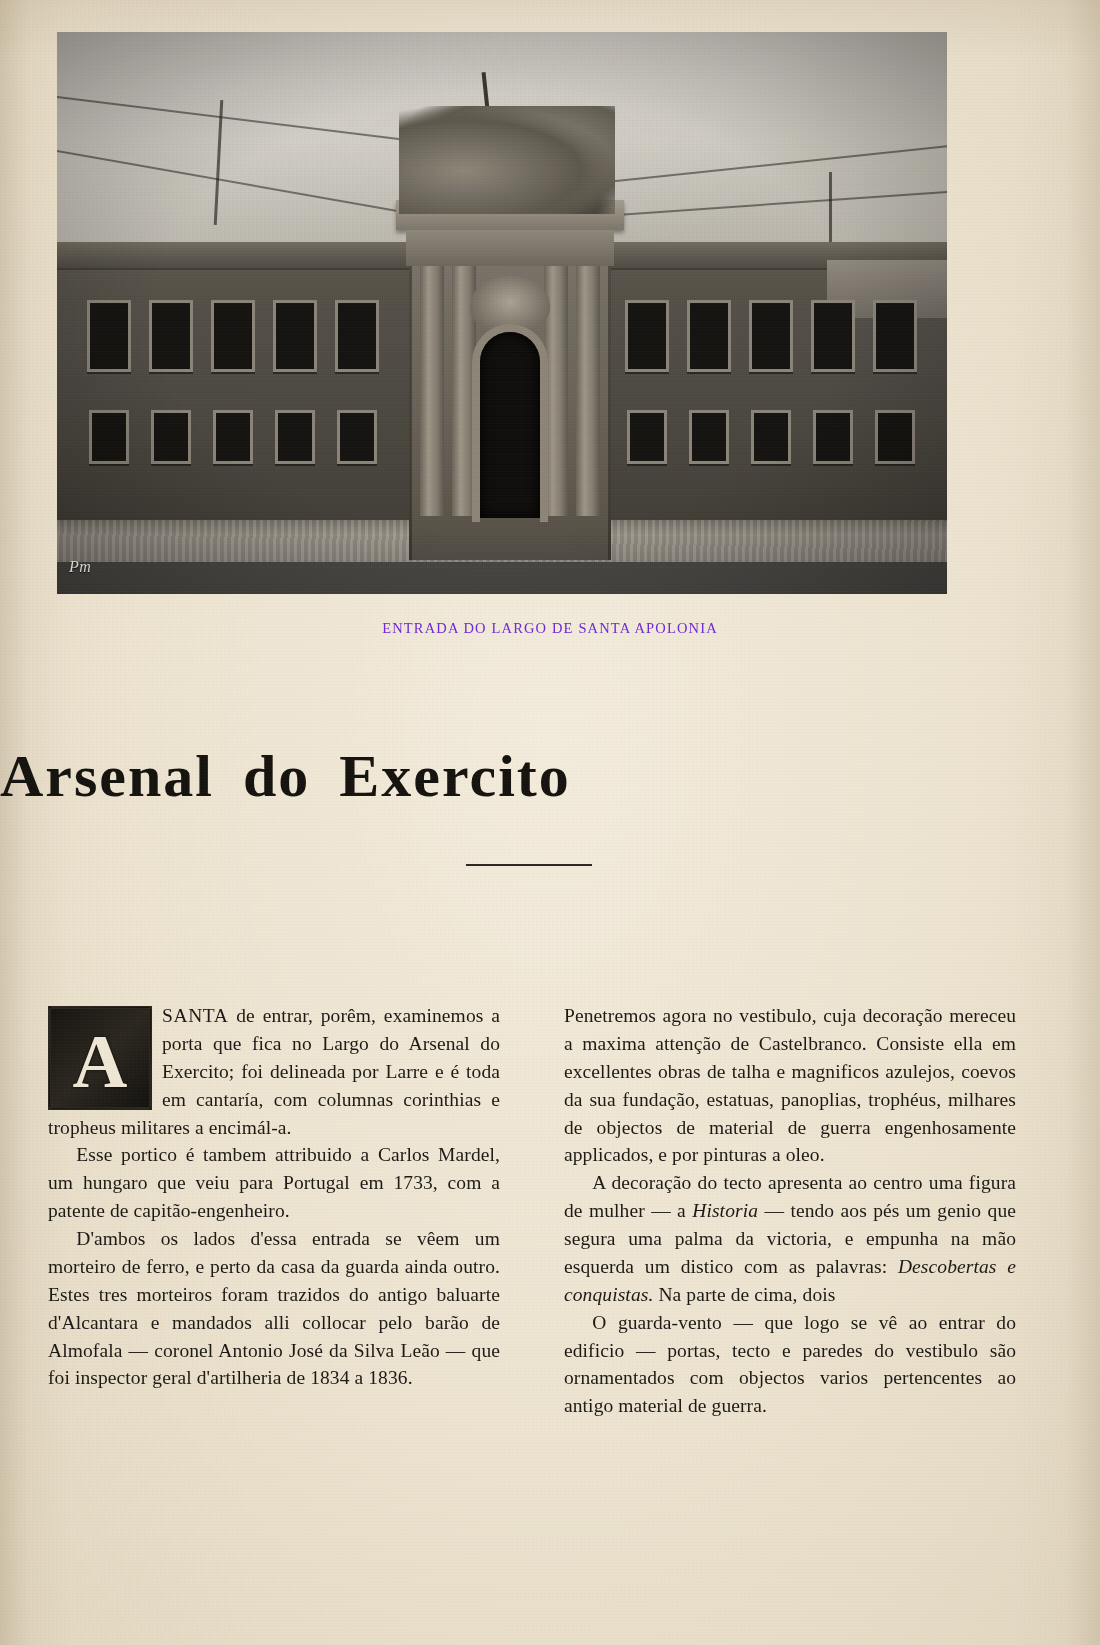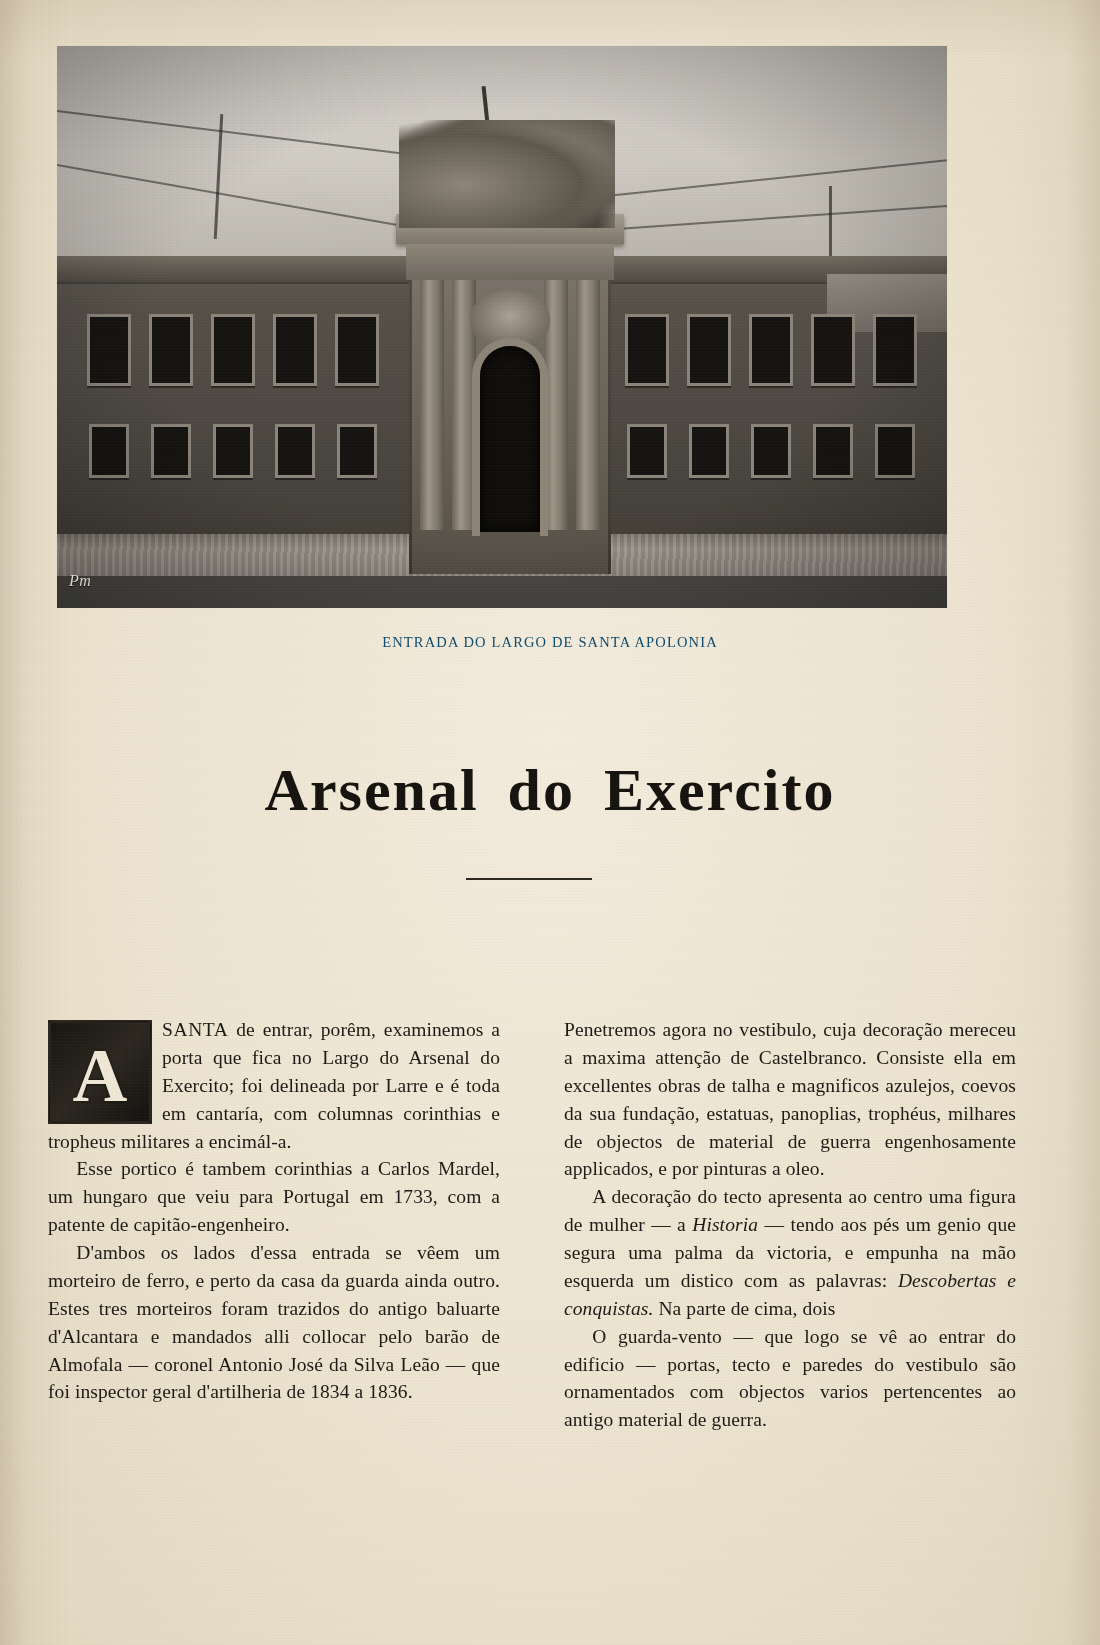--- a/index.html
+++ b/index.html
@@ -29,21 +29,21 @@
     position: absolute;
     inset: 0;
     pointer-events: none;
     opacity: .30;
     background-image:
       repeating-linear-gradient(0deg, rgba(150,130,100,.10) 0px, rgba(150,130,100,.10) 1px, rgba(0,0,0,0) 1px, rgba(0,0,0,0) 3px),
       repeating-linear-gradient(90deg, rgba(160,140,110,.07) 0px, rgba(160,140,110,.07) 1px, rgba(0,0,0,0) 1px, rgba(0,0,0,0) 4px);
   }
   .content {
     position: absolute;
-    left: 0; top: 14px;
+    left: 0; top: 0;
     width: 1100px;
     height: 1203px;
   }
 
   
   .figure {
     position: absolute;
     left: 57px;
     top: 32px;
     width: 890px;
@@ -230,28 +230,27 @@
   }
   .caption {
     position: absolute;
     left: 0;
     top: 620px;
     width: 100%;
     text-align: center;
     font-family: "Liberation Serif", serif;
     font-size: 14.5px;
     letter-spacing: 1.15px;
-    color: #0c4a6e;
+    color: #6d28d9;
   }
 
   
   .title {
     position: absolute;
     left: 0; top: 742px; width: 100%;
-    text-align: center;
     font-family: "Liberation Serif", serif;
     font-weight: bold;
     font-size: 60px;
     letter-spacing: 2px;
     color: #15130f;
     word-spacing: 12px;
   }
   .rule {
     position: absolute;
     left: 466px;
@@ -388,21 +387,21 @@
 
   <div class="caption">ENTRADA DO LARGO DE SANTA APOLONIA</div>
 
   <div class="title">Arsenal do Exercito</div>
   <div class="rule"></div>
 
   <div class="cols">
 
     <div class="col col-left">
       <p class="first"><span class="dropcap">A</span><span class="smallcaps">SANTA</span><span> de entrar, porêm, examinemos a porta que fica no Largo do Arsenal do Exercito; foi delineada por Larre e é toda em cantaría, com columnas corinthias e tropheus militares a encimál-a.</span></p>
-      <p>Esse portico é tambem corinthias a Carlos Mardel, um hungaro que veiu para Portugal em 1733, com a patente de capitão-engenheiro.</p>
+      <p>Esse portico é tambem attribuido a Carlos Mardel, um hungaro que veiu para Portugal em 1733, com a patente de capitão-engenheiro.</p>
       <p>D'ambos os lados d'essa entrada se vêem um morteiro de ferro, e perto da casa da guarda ainda outro. Estes tres morteiros foram trazidos do antigo baluarte d'Alcantara e mandados alli collocar pelo barão de Almofala — coronel Antonio José da Silva Leão — que foi inspector geral d'artilheria de 1834 a 1836.</p>
     </div>
 
     <div class="col col-right">
       <p class="first">Penetremos agora no vestibulo, cuja decoração mereceu a maxima attenção de Castelbranco. Consiste ella em excellentes obras de talha e magnificos azulejos, coevos da sua fundação, estatuas, panoplias, trophéus, milhares de objectos de material de guerra engenhosamente applicados, e por pinturas a oleo.</p>
       <p><span>A decoração do tecto apresenta ao centro uma figura de mulher — a </span><em>Historia</em><span> — tendo aos pés um genio que segura uma palma da victoria, e empunha na mão esquerda um distico com as palavras: </span><em>Descobertas e conquistas.</em><span> Na parte de cima, dois</span></p>
       <p>O guarda-vento — que logo se vê ao entrar do edificio — portas, tecto e paredes do vestibulo são ornamentados com objectos varios pertencentes ao antigo material de guerra.</p>
     </div>
 
   </div>

